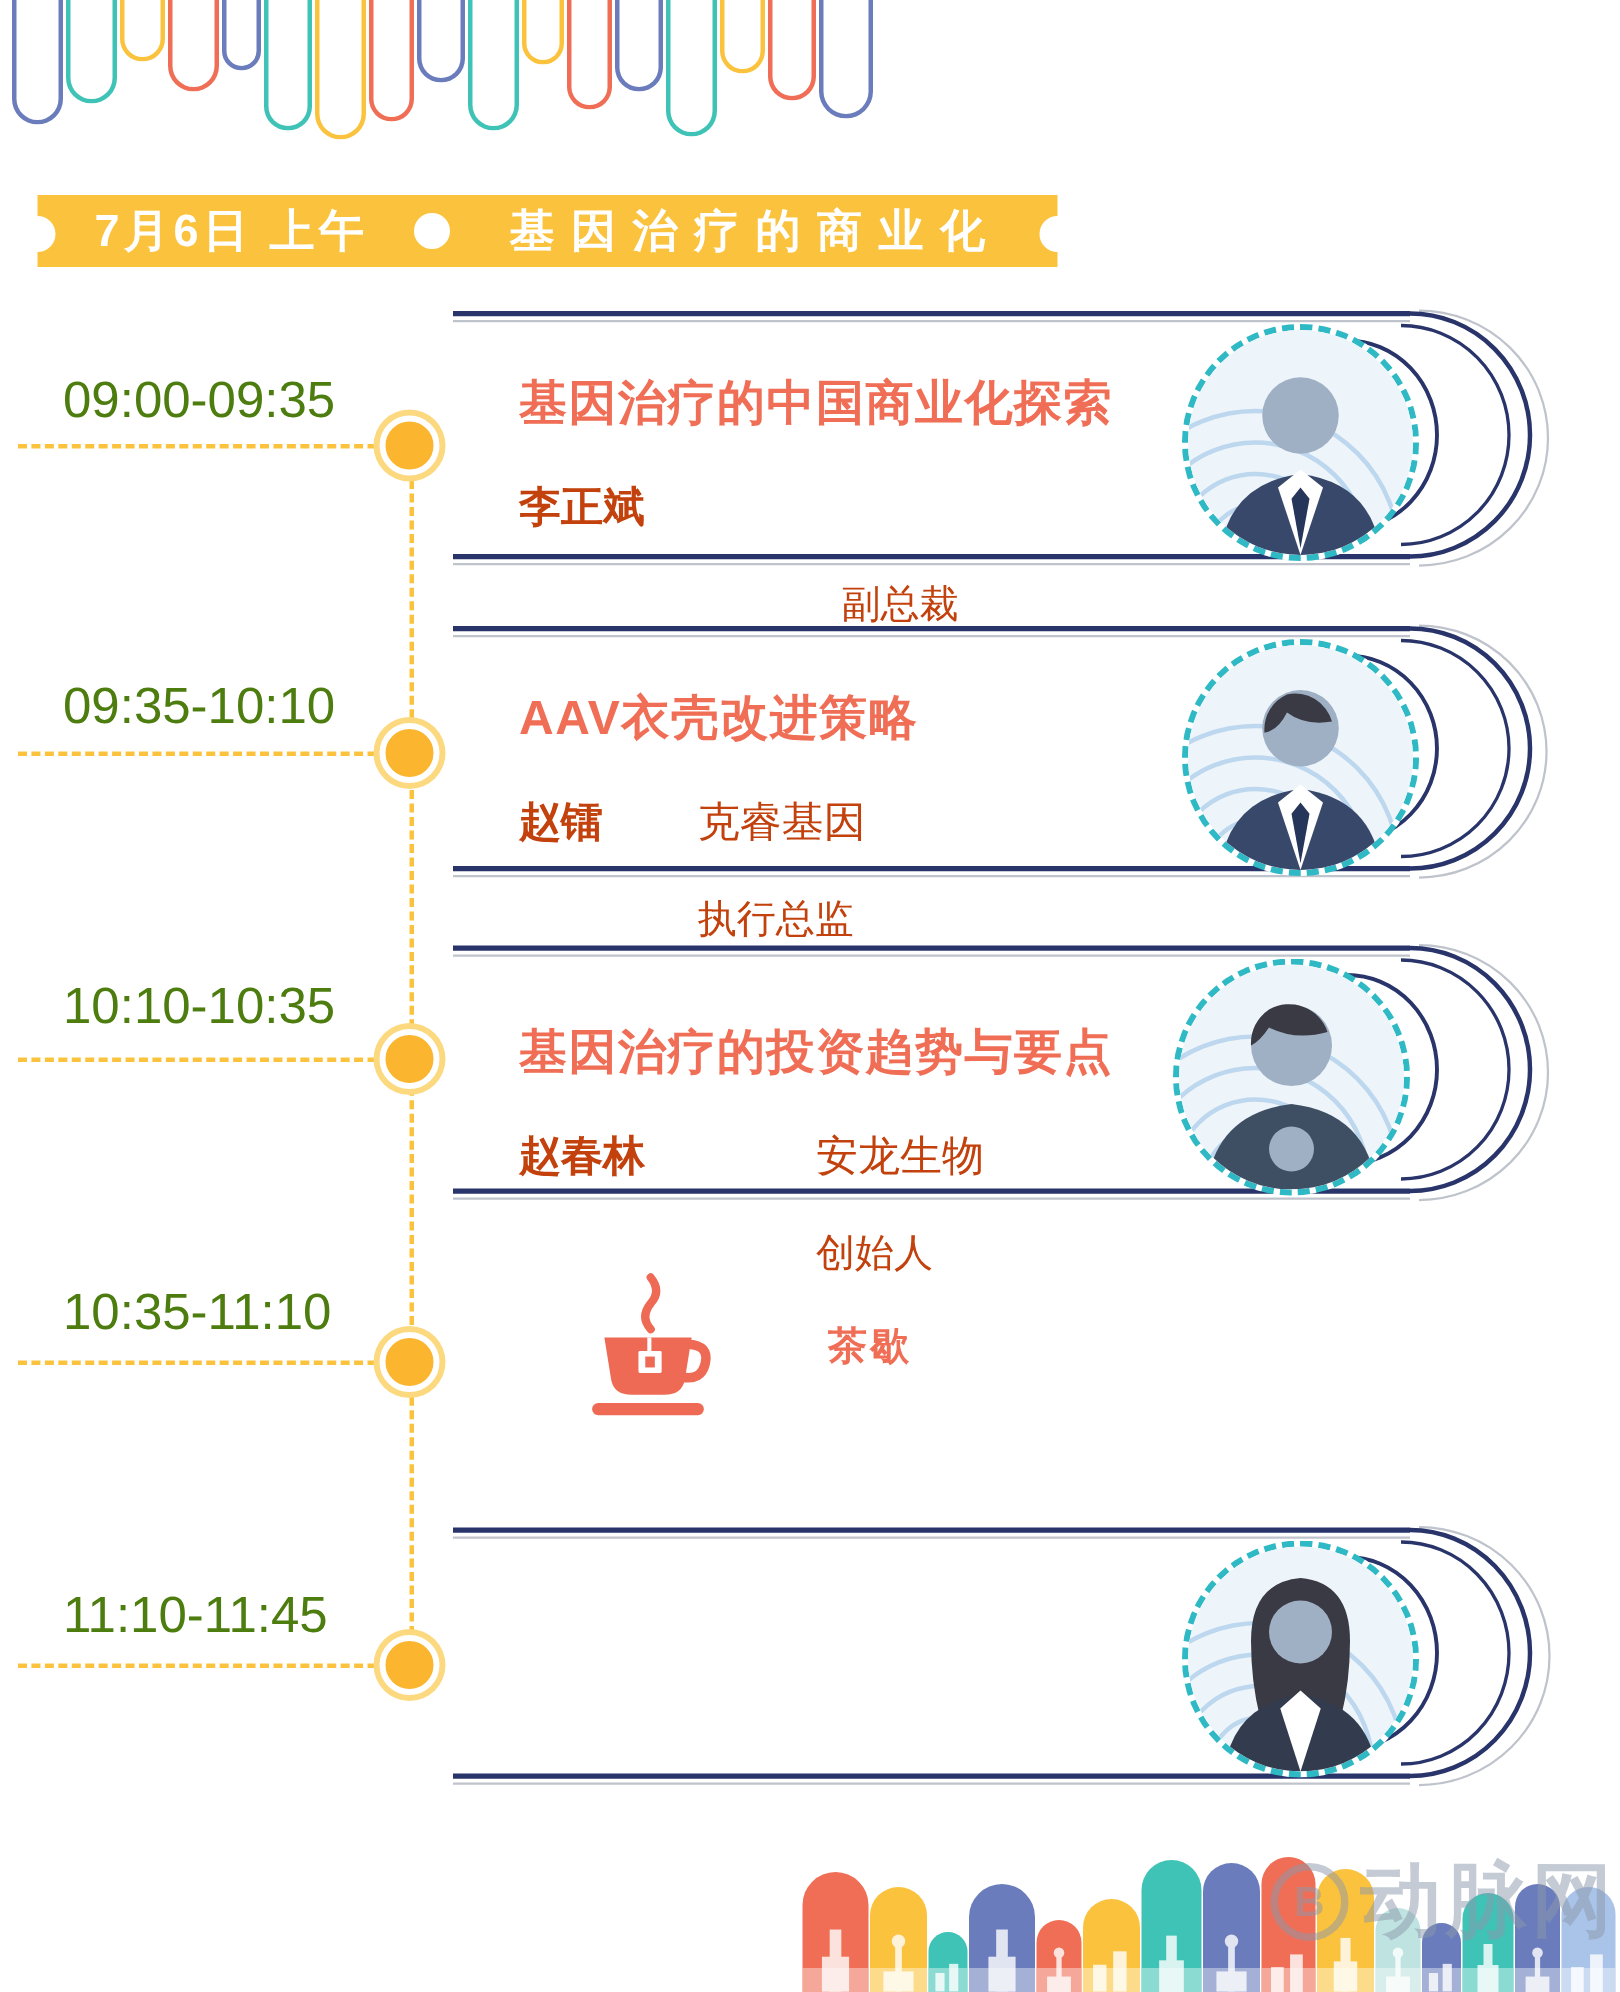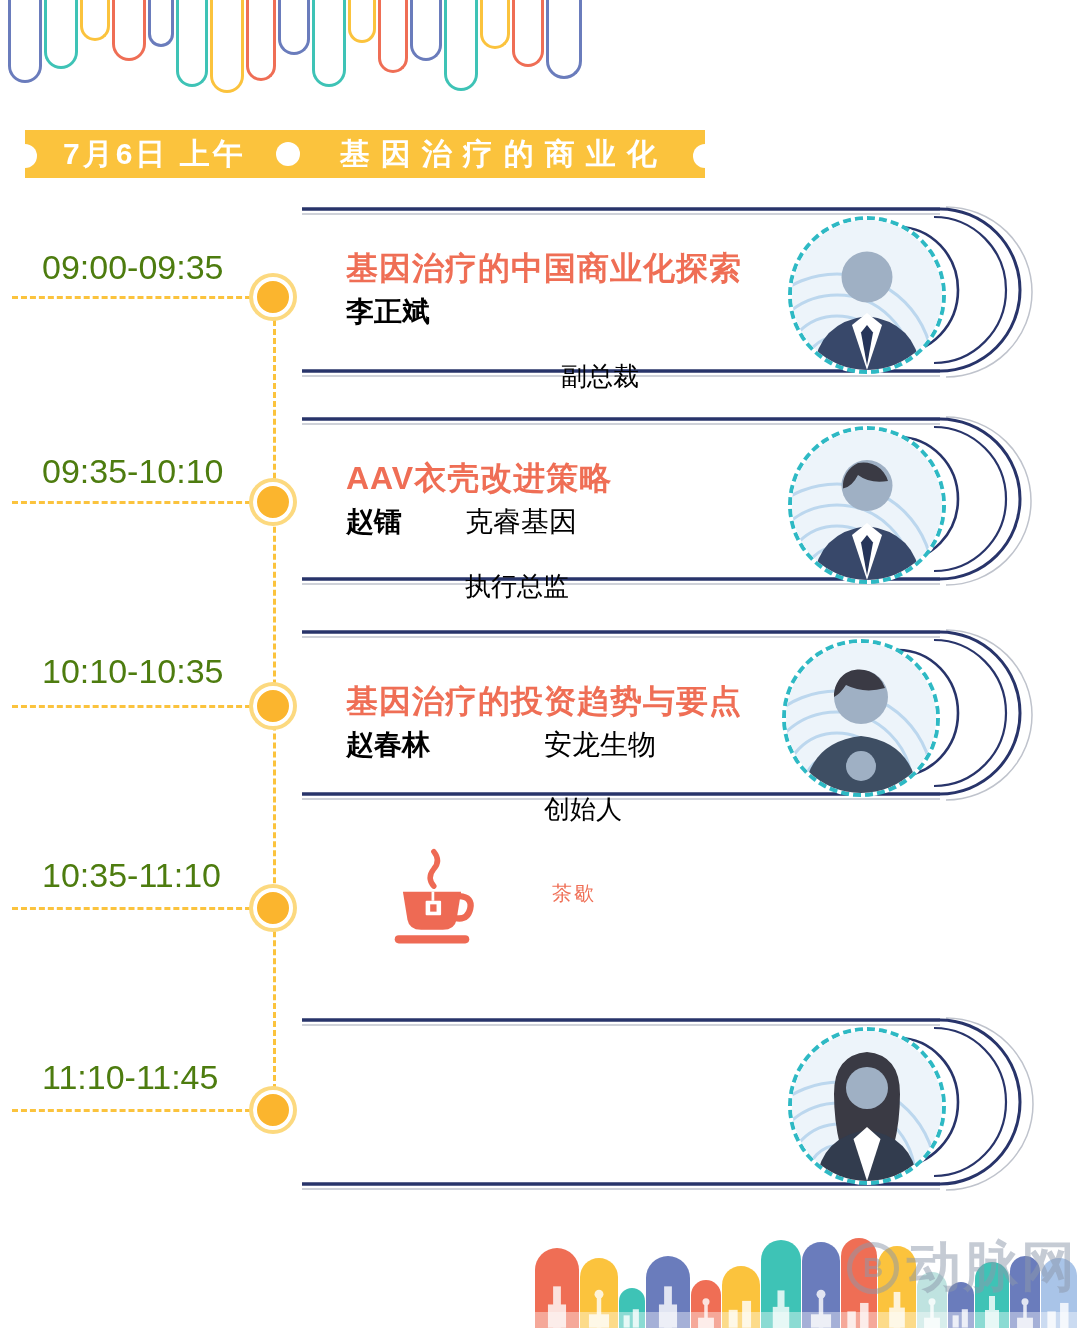--- a/index.html
+++ b/index.html
@@ -25,32 +25,32 @@
   .time-label{position:absolute;left:42px;width:230px;font-size:34px;font-weight:400;color:#4d7c0f;letter-spacing:0px;}
   .hdash{position:absolute;left:12px;width:248px;border-top:3px dashed #FBC33D;}
   .tnode{position:absolute;left:253px;width:32px;height:32px;border-radius:50%;background:#FBB row;
          background:#FBB52E;border:4px solid #fff;box-shadow:0 0 0 4px #FCD97F;}
 
   
   .capsule{position:absolute;left:300px;width:760px;}
   .cap-svg{position:absolute;left:0;top:0;}
   .cap-text{position:absolute;left:46px;top:42px;}
   .cap-title{font-size:32px;font-weight:700;color:#EF6E55;letter-spacing:1px;}
-  .speaker{display:grid;grid-template-columns:auto auto;column-gap:18px;row-gap:4px;margin-top:2px;
-           font-size:28px;color:#000000;gap:28px;}
+  .speaker{display:grid;grid-template-columns:auto auto;column-gap:18px;row-gap:4px;margin-top:28px;
+           font-size:28px;color:#c2410c;gap:28px;}
   .sp-name{grid-column:1;grid-row:1;font-weight:700;}
   .sp-co{grid-column:2;grid-row:1;font-weight:400;}
   .sp-pos{grid-column:2;grid-row:2;font-weight:400;font-size:26px;}
   .avatar{position:absolute;left:488px;top:11px;width:150px;height:150px;border-radius:50%;
           border:4px dashed #2EB9C4;background:#fff;overflow:hidden;}
   .avatar svg{width:100%;height:100%;}
 
   
   .tea-icon{position:absolute;left:382px;top:846px;width:100px;height:104px;}
-  .tea-label{position:absolute;left:552px;top:880px;font-size:20px;font-weight:400;color:#EF6E55;letter-spacing:2px;}
+  .tea-label{position:absolute;left:552px;top:880px;font-size:26px;font-weight:700;color:#EF6E55;letter-spacing:2px;}
 
   
   .skyline{position:absolute;left:535px;bottom:0;width:545px;height:95px;display:flex;gap:1px;align-items:flex-end;}
   .sky-col{position:relative;flex:none;overflow:hidden;}
   .sky-col .base{position:absolute;left:0;right:0;bottom:0;height:16px;background:rgba(255,255,255,.4);}
   .sky-col svg{position:absolute;left:0;bottom:0;width:100%;opacity:.8;}
 
   
   .watermark{position:absolute;right:2px;bottom:24px;display:flex;align-items:center;gap:8px;opacity:.5;color:#8D98AB;}
   .wm-logo{width:42px;height:42px;border:5px solid #8D98AB;border-radius:50%;display:flex;align-items:center;justify-content:center;

